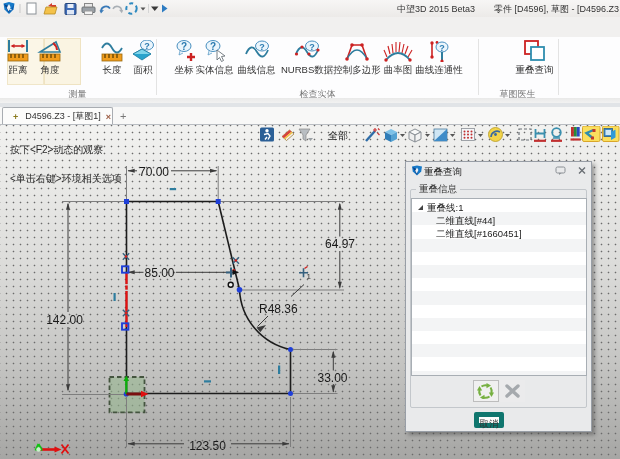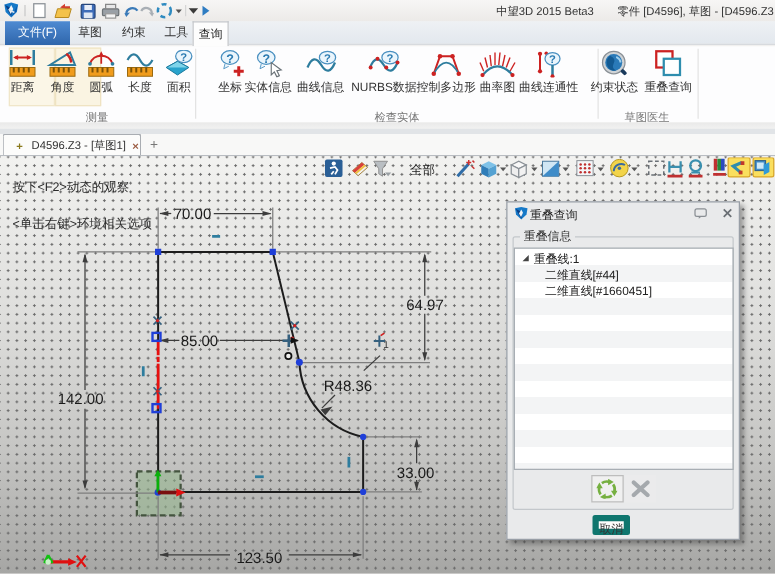--- a/index.html
+++ b/index.html
@@ -104,27 +104,20 @@
       <circle cx="129.5" cy="7.5" r="5.2" fill="none" stroke="#2e8ac0" stroke-width="2" stroke-dasharray="4 3.2"></circle>
       <path d="M138.5 6.5 l5 0 l-2.5 3 z" fill="#555"></path>
       <line x1="146.5" y1="3" x2="146.5" y2="12" stroke="#d5d5d5"></line>
     </svg>
     <svg class="abs" style="left:150px;top:1px" width="30" height="15">
       <path d="M1 5.5 l7.5 0 l-3.75 4.5 z" fill="#3a3a3a"></path>
       <path d="M12 3.5 l5.5 4 l-5.5 4 z" fill="#2e7cc2"></path>
     </svg>
   </div>
 
-  <div id="menurow">
-    <div class="mtab" id="tab-file">文件(F)</div>
-    <div class="mtab" style="left:61px;width:22px;">草图</div>
-    <div class="mtab" style="left:96px;width:22px;">约束</div>
-    <div class="mtab" style="left:130px;width:22px;">工具</div>
-    <div class="mtab" id="tab-query" style="left:154px;width:29px;">查询</div>
-  </div>
 
   <div id="ribbon">
     <div style="position:absolute;left:7px;top:1px;width:37px;height:47px;background:#fbf6e7;border:1px solid #f0e6c9;"></div>
     <div style="position:absolute;left:44px;top:1px;width:37px;height:47px;background:#faf4e2;border:1px solid #efe3c2;"></div>
     <div class="rsep" style="left:156px;"></div>
     <div class="rsep" style="left:478px;"></div>
     <div class="rsep" style="left:558px;"></div>
     <div class="glabel" style="left:40px;width:75px;">测量</div>
     <div class="glabel" style="left:260px;width:115px;">检查实体</div>
     <div class="glabel" style="left:480px;width:75px;">草图医生</div>
@@ -142,32 +135,20 @@
       <span class="rlab">距离</span>
     </div>
     <div class="ritem" style="left:32px;">
       <svg class="ric" width="26" height="22">
         <path d="M3 12 L23 12 L19 2 Z" fill="none" stroke="#2e7d9e" stroke-width="1.6"></path>
         <path d="M16 3 a10 10 0 0 1 4 7" stroke="#cc2222" stroke-width="2" fill="none"></path>
         <rect x="3" y="14" width="20" height="7" fill="#f09c1c" stroke="#9a6a10" stroke-width="0.8"></rect>
         <path d="M6 14 v4 M10 14 v4 M14 14 v4 M18 14 v4" stroke="#7a5208" stroke-width="1.6"></path>
       </svg>
       <span class="rlab">角度</span>
-    </div>
-    <div class="ritem" style="left:63px;">
-      <svg class="ric" width="26" height="22">
-        <path d="M4 11 a9.5 9.5 0 0 1 18 0" fill="none" stroke="#cc2222" stroke-width="1.6"></path>
-        <circle cx="4" cy="11" r="1.5" fill="#2e7d9e"></circle>
-          <circle cx="22" cy="11" r="1.5" fill="#2e7d9e"></circle>
-        <line x1="13" y1="11" x2="13" y2="5" stroke="#cc2222" stroke-width="1.4"></line>
-        <path d="M13 1 l-2 4 h4 z" fill="#cc2222"></path>
-        <rect x="3" y="14" width="20" height="7" fill="#f09c1c" stroke="#9a6a10" stroke-width="0.8"></rect>
-        <path d="M6 14 v4 M10 14 v4 M14 14 v4 M18 14 v4" stroke="#7a5208" stroke-width="1.6"></path>
-      </svg>
-      <span class="rlab">圆弧</span>
     </div>
     <div class="ritem" style="left:94px;">
       <svg class="ric" width="26" height="22">
         <path d="M3 8 q5 -9 10 0 t10 0" fill="none" stroke="#2e7d9e" stroke-width="1.8"></path>
         <rect x="3" y="14" width="20" height="7" fill="#f09c1c" stroke="#9a6a10" stroke-width="0.8"></rect>
         <path d="M6 14 v4 M10 14 v4 M14 14 v4 M18 14 v4" stroke="#7a5208" stroke-width="1.6"></path>
       </svg>
       <span class="rlab">长度</span>
     </div>
     <div class="ritem" style="left:125px;">
@@ -254,30 +235,20 @@
           <circle cx="7" cy="17" r="1.7" fill="#cc2222"></circle>
         <circle cx="12" cy="2.5" r="1.4" fill="#cc2222"></circle>
         <ellipse cx="17" cy="7" rx="6" ry="5" fill="#eaf5fc" stroke="#4a90c0"></ellipse>
         <text x="17" y="10.5" font-size="9" font-weight="bold" fill="#2a7ab0" text-anchor="middle">?</text>
         <line x1="17" y1="12" x2="17" y2="21" stroke="#2e7d9e" stroke-width="2"></line>
         <circle cx="17" cy="21" r="1.6" fill="#cc2222"></circle>
       </svg>
       <span class="rlab">曲线连通性</span>
     </div>
 
-    <div class="ritem" style="left:470px;width:43px;">
-      <svg class="ric" width="28" height="22">
-        <circle cx="13" cy="10" r="9" fill="#cfd3d6" stroke="#8a9096" stroke-width="1"></circle>
-        <circle cx="13" cy="10" r="6.8" fill="#2a7ab8"></circle>
-        <path d="M10 4.5 q5 2 3 6 q-2 4 2 6 q-6 0.5 -7.5 -5 q-0.8 -4.5 2.5 -7z" fill="#135a92"></path>
-        <path d="M15 5.5 q3 1.5 3.5 4.5" stroke="#9fd0ee" stroke-width="1.4" fill="none"></path>
-        <rect x="19" y="16" width="5" height="3" rx="1" transform="rotate(45 21 17)" fill="#1a3a5c"></rect>
-      </svg>
-      <span class="rlab">约束状态</span>
-    </div>
     <div class="ritem" style="left:513px;width:43px;">
       <svg class="ric" width="26" height="22">
         <rect x="3" y="1" width="13" height="13" fill="#fff" stroke="#cc2222" stroke-width="1.8"></rect>
         <rect x="9" y="7" width="13" height="13" fill="#fff" stroke="#2e8dae" stroke-width="1.8"></rect>
       </svg>
       <span class="rlab">重叠查询</span>
     </div>
   </div>
   <div id="ribbonedge"></div>
 

